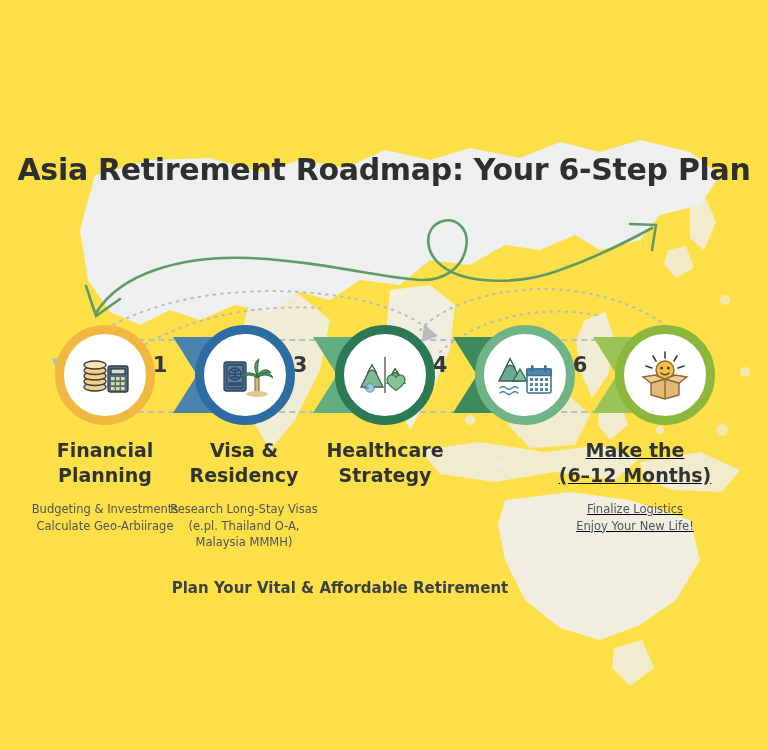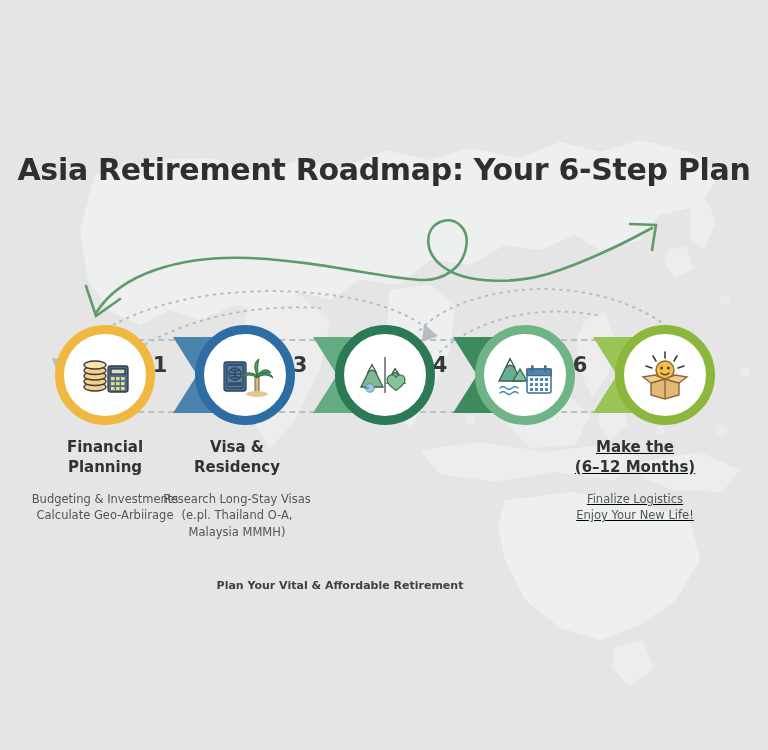--- a/index.html
+++ b/index.html
@@ -5,21 +5,21 @@
   html,body{margin:0;padding:0;}
   body{
     width:768px;height:750px;
     background:#ffffff;
     font-family:"Liberation Sans", sans-serif;
     overflow:hidden;
   }
   #canvas{
     position:relative;
     width:768px;height:750px;
-    background:#e5e5e5;
+    background:#fde047;
     overflow:hidden;
   }
   
   #map-bg{
     position:absolute;left:0;top:0;width:768px;height:750px;
     pointer-events:none;
   }
   
   #title{
     position:absolute;left:0;top:152px;width:768px;
@@ -64,37 +64,37 @@
     text-align:center;
     font-size:21px;font-weight:bold;color:#33383d;
     font-family:"DejaVu Sans", sans-serif;
   }
   
   .caption{
     position:absolute;
     text-align:center;
   }
   .cap-title{
-    font-size:15px;font-weight:bold;color:#2f3336;
+    font-size:19px;font-weight:bold;color:#2f3336;
     line-height:1.30;
     font-family:"DejaVu Sans", sans-serif;
     white-space:pre-line;
   }
   .cap-sub{
     margin-top:14px;
     font-size:11.5px;color:#4f555a;
     line-height:1.42;
     font-family:"DejaVu Sans", sans-serif;
     white-space:pre-line;
   }
   
   #tagline{
     position:absolute;left:0;top:579px;width:680px;
     text-align:center;
-    font-size:11px;font-weight:bold;color:#3c4145;
+    font-size:15px;font-weight:bold;color:#3c4145;
     font-family:"DejaVu Sans", sans-serif;
   }
 </style>
 </head>
 <body>
 
 <div id="canvas">
 
   <svg id="map-bg" viewBox="0 0 768 750" xmlns="http://www.w3.org/2000/svg">
     <g fill="#eeefef">
@@ -310,29 +310,31 @@
     </div>
   </div>
 
   <div class="caption" style="left:5px;top:438px;width:200px;">
     <div class="cap-title">Financial
 Planning</div>
     <div class="cap-sub">Budgeting &amp; Investments
 Calculate Geo-Arbiirage</div>
   </div>
 
-  <div class="caption" style="left:147px;top:438px;width:180px;">
+  <div class="caption" style="left:154px;top:438px;width:180px;">
     <div class="cap-title">Visa &amp;
 Residency</div>
     <div class="cap-sub">Research Long-Stay Visas
 (e.pl. Thailand O-A,
 Malaysia MMMH)</div>
   </div>
 
   <div class="caption" style="left:293px;top:438px;width:184px;">
+    <div class="cap-title">Healthcare
+Strategy</div>
   </div>
 
   <div class="caption" style="left:432px;top:438px;width:186px;">
   </div>
 
   <div class="caption" style="left:546px;top:438px;width:178px;text-decoration:underline;">
     <div class="cap-title">Make the
 (6–12 Months)</div>
     <div class="cap-sub">Finalize Logistics
 Enjoy Your New Life!</div>

